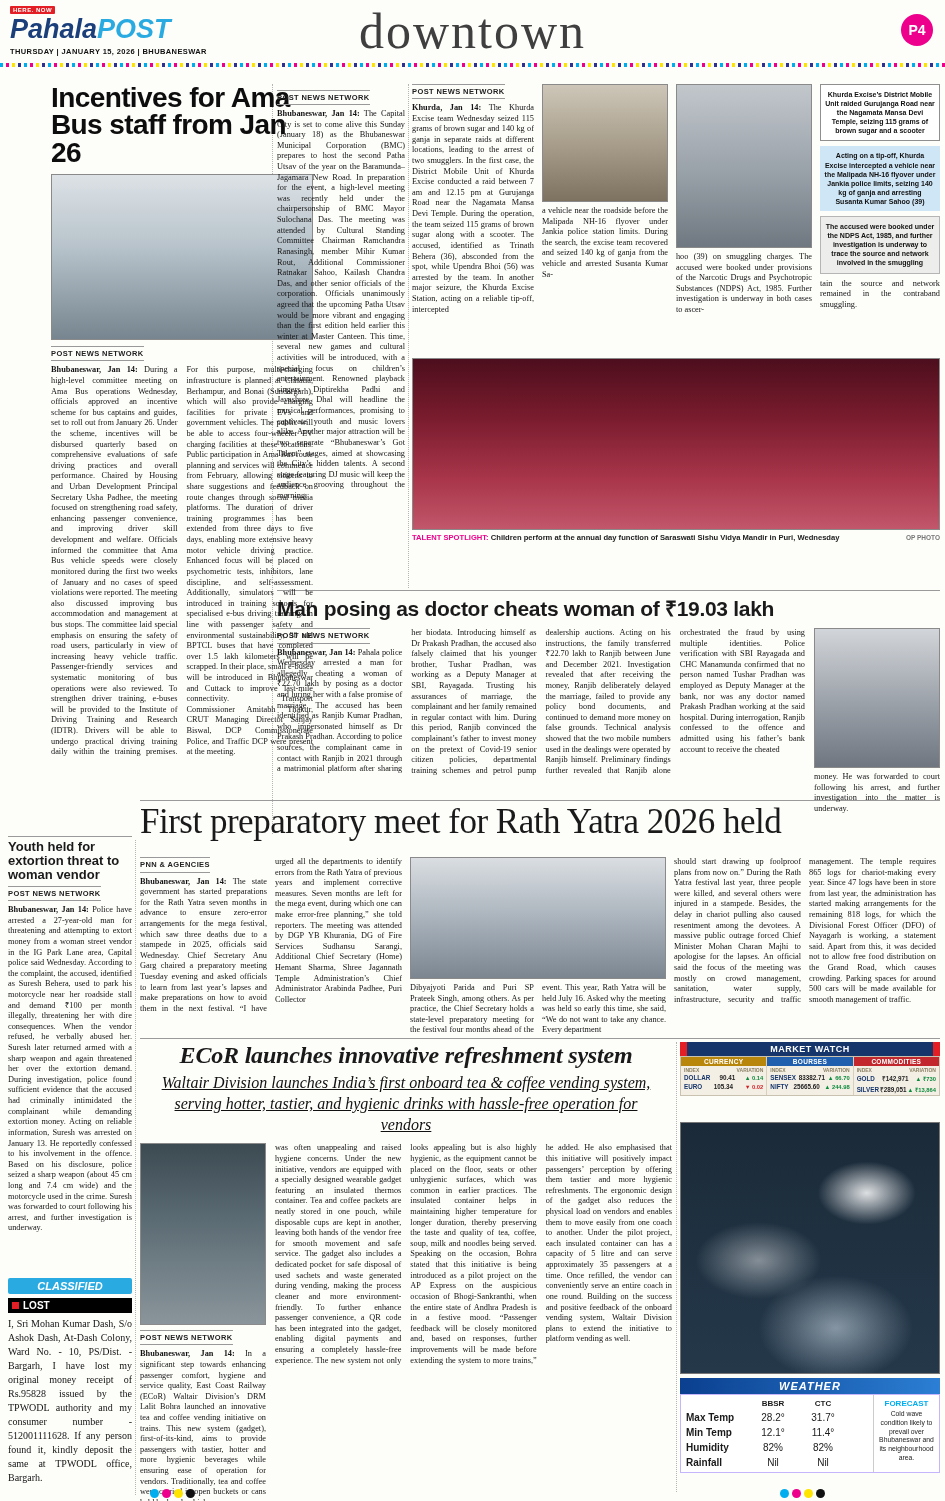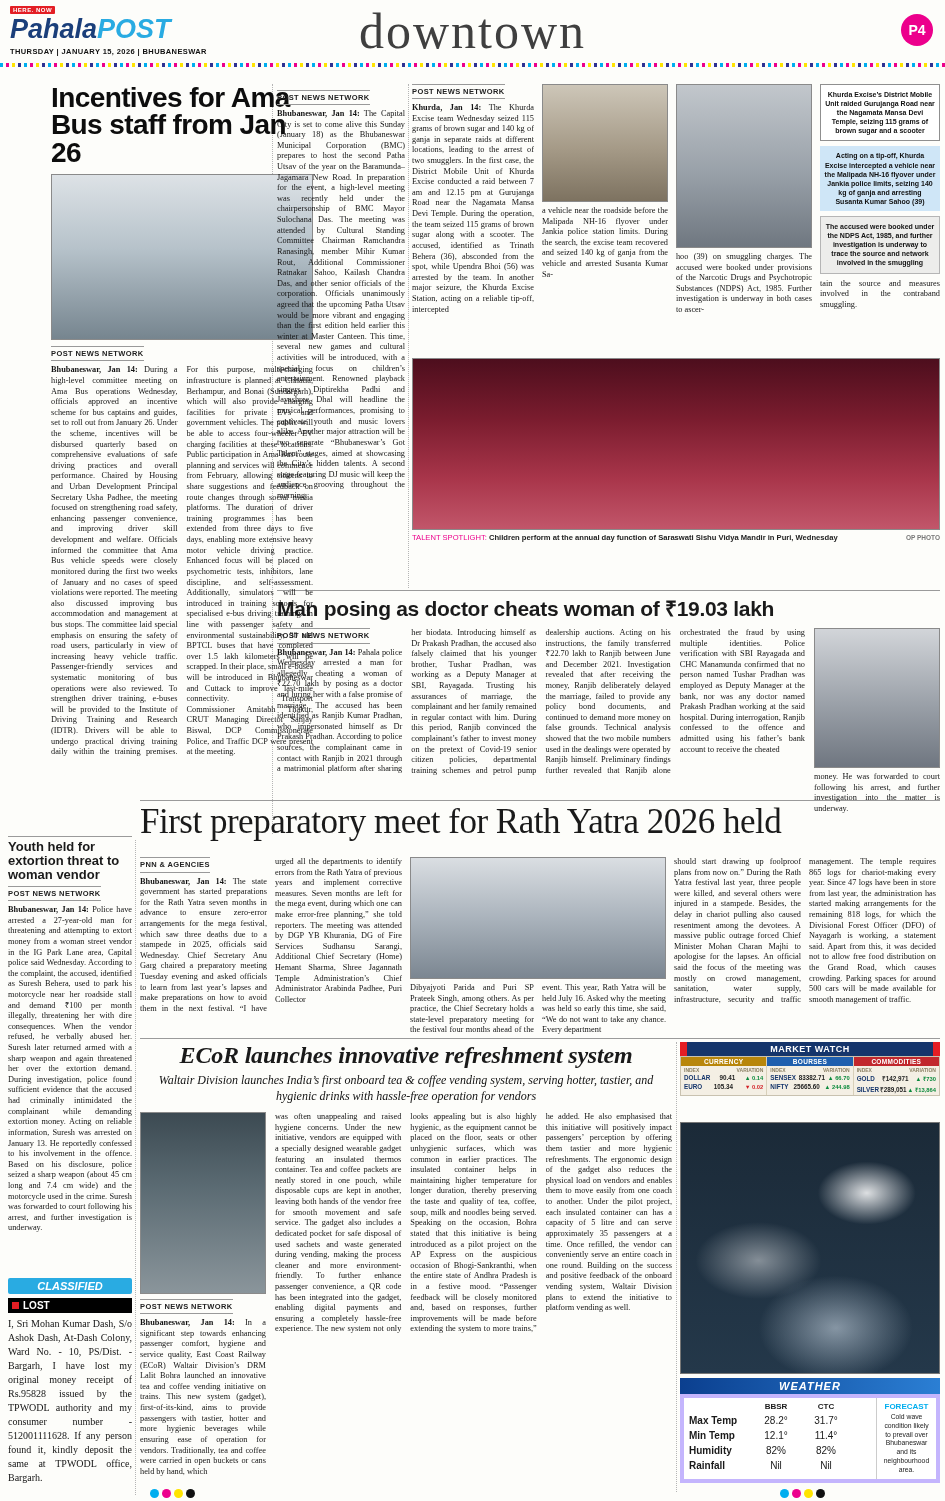--- a/index.html
+++ b/index.html
@@ -51,21 +51,21 @@
   .khurda-grid { display:flex; gap:8px; height:266px; overflow:hidden; }
   .kc1 { width:126px; } .kc2 { width:126px; } .kc3 { width:136px; } .kc4 { width:124px; }
   .kc2 .photo { width:126px; height:118px; margin-bottom:4px; }
   .kc3 .photo { width:136px; height:164px; margin-bottom:4px; }
   .kbox { font-family:"Liberation Sans",sans-serif; font-weight:bold; font-size:7px; line-height:1.3; text-align:center; padding:5px 4px; margin-bottom:5px; color:#111; }
   .kbox-1 { background:#ffffff; border:1px solid #8f8f8f; }
   .kbox-2 { background:#cfe6f7; }
   .kbox-3 { background:#ededeb; border:1px solid #b5b5b5; }
   .talent-photo { width:528px; height:172px; margin-top:8px; }
   .talent-caption { margin-top:3px; display:flex; justify-content:space-between; align-items:baseline; font-family:"Liberation Sans",sans-serif; font-size:7.6px; }
-  .talent-caption .lbl { color:#ec008c; font-weight:normal; }
+  .talent-caption .lbl { color:#ec008c; font-weight:bold; }
   .talent-caption .txt { font-weight:bold; color:#222; }
   .talent-caption .credit { color:#777; font-size:6.5px; font-weight:bold; }
   
   #doctor { position:absolute; left:277px; top:594px; width:663px; }
   #doctor h2 { font-family:"Liberation Sans",sans-serif; font-weight:800; font-size:21px; letter-spacing:-.3px; margin-bottom:6px; }
   .doctor-grid { display:flex; gap:9px; }
   .dcols { width:528px; column-count:4; column-gap:9px; height:176px; overflow:hidden; }
   .dright { width:126px; }
   .dright .photo { width:126px; height:140px; margin-bottom:4px; }
   
@@ -83,21 +83,21 @@
   #youth .art-body { height:352px; overflow:hidden; }
   
   #classified { position:absolute; left:8px; top:1278px; width:124px; }
   .classified-head { background:#29abe2; color:#fff; font-family:"Liberation Sans",sans-serif; font-style:italic; font-weight:bold; font-size:11px; text-align:center; padding:2px 0; border-radius:2px; margin-bottom:4px; }
   .lost-bar { background:#000; color:#fff; font-family:"Liberation Sans",sans-serif; font-weight:bold; font-size:10px; padding:2px 4px; display:flex; align-items:center; gap:4px; margin-bottom:4px; }
   .lost-sq { width:7px; height:7px; background:#e31e24; display:inline-block; }
   #classified .art-body { font-size:10px; line-height:1.4; height:190px; overflow:hidden; }
   
   #ecor { position:absolute; left:140px; top:1042px; width:532px; }
   #ecor h2 { font-family:"Liberation Serif",serif; font-style:italic; font-weight:bold; font-size:24px; text-align:center; letter-spacing:-.2px; }
-  .ecor-sub { font-family:"Liberation Serif",serif; font-style:italic; font-size:12px; line-height:1.3; text-align:center; margin:4px 8px 8px; color:#111; }
+  .ecor-sub { font-family:"Liberation Serif",serif; font-style:italic; font-size:16px; line-height:1.3; text-align:center; margin:4px 8px 8px; color:#111;text-decoration:underline; }
   .ecor-grid { display:flex; gap:9px; height:378px; overflow:hidden; }
   .ec1 { width:126px; }
   .ec1 .photo { width:126px; height:182px; margin-bottom:5px; }
   .ecrest { width:397px; column-count:3; column-gap:9px; }
   
   #market { position:absolute; left:680px; top:1042px; width:260px; font-family:"Liberation Sans",sans-serif; }
   .mw-title { background:#15356b; color:#fff; font-weight:bold; font-size:9px; text-align:center; padding:2px 0; letter-spacing:.5px; border-left:7px solid #e31e24; border-right:7px solid #e31e24; }
   .mw-body { display:flex; background:#f4efe4; border:1px solid #c9c2b0; }
   .mw-sec { flex:1; border-right:1px solid #d8d0ba; }
   .mw-sec:last-child { border-right:none; }
@@ -111,21 +111,21 @@
   .up { color:#0a8a3c; } .down { color:#d21f26; }
   
   #satellite { position:absolute; left:680px; top:1122px; width:260px; height:252px; border:1px solid #777;
     background:
       radial-gradient(70px 45px at 72% 28%, rgba(255,255,255,.85), transparent 70%),
       radial-gradient(90px 55px at 30% 55%, rgba(255,255,255,.45), transparent 70%),
       radial-gradient(110px 75px at 60% 82%, rgba(215,228,240,.55), transparent 70%),
       linear-gradient(180deg,#1b2a38,#24384a); }
   #weather { position:absolute; left:680px; top:1378px; width:260px; font-family:"Liberation Sans",sans-serif; }
   .w-title { background:linear-gradient(90deg,#0b3f8f,#2b7fd4); color:#fff; font-style:italic; font-weight:bold; font-size:11px; text-align:center; padding:2px 0; letter-spacing:1px; }
-  .w-body { display:flex; border:4px solid #c4b5fd; background:#fff;gap:20px; }
+  .w-body { display:flex; border:1px solid #c4b5fd; background:#fff;gap:20px; }
   .w-table { width:172px; padding:4px 5px; }
   .w-hrow, .w-row { display:flex; }
   .w-hrow { font-weight:bold; font-size:8px; margin-bottom:2px; }
   .w-row { font-size:10px; margin-top:4px; }
   .w-c0 { width:62px; font-weight:bold; } .w-c1 { width:50px; text-align:center; } .w-c2 { width:50px; text-align:center; }
   .w-forecast { width:86px; border-left:1px solid #ccc; padding:4px 5px; }
   .w-f-label { color:#00aeef; font-weight:bold; font-size:8px; text-align:center; }
   .w-f-text { font-size:6.8px; line-height:1.3; color:#222; text-align:center; margin-top:2px; }
   
   .regmarks { position:absolute; bottom:3px; display:flex; gap:3px; }
@@ -192,21 +192,21 @@
         <div class="photo ph-khurda2"></div>
         <div class="art-body">
             <p>hoo (39) on smuggling charges. The accused were booked under provisions of the Narcotic Drugs and Psychotropic Substances (NDPS) Act, 1985. Further investigation is underway in both cases to ascer-</p>
           </div>
       </div>
       <div class="kc4">
         <div class="kbox kbox-1">Khurda Excise’s District Mobile Unit raided Gurujanga Road near the Nagamata Mansa Devi Temple, seizing 115 grams of brown sugar and a scooter</div>
         <div class="kbox kbox-2">Acting on a tip-off, Khurda Excise intercepted a vehicle near the Malipada NH-16 flyover under Jankia police limits, seizing 140 kg of ganja and arresting Susanta Kumar Sahoo (39)</div>
         <div class="kbox kbox-3">The accused were booked under the NDPS Act, 1985, and further investigation is underway to trace the source and network involved in the smuggling</div>
         <div class="art-body">
-            <p>tain the source and measures involved in the contraband smuggling.</p>
+            <p>tain the source and network remained in the contraband smuggling.</p>
           </div>
       </div>
     </div>
     <div class="photo ph-talent talent-photo"></div>
     <div class="talent-caption">
       <div>
         <span class="lbl">TALENT SPOTLIGHT:</span>
         <span class="txt">Children perform at the annual day function of Saraswati Sishu Vidya Mandir in Puri, Wednesday</span>
       </div>
       <span class="credit">OP PHOTO</span>

